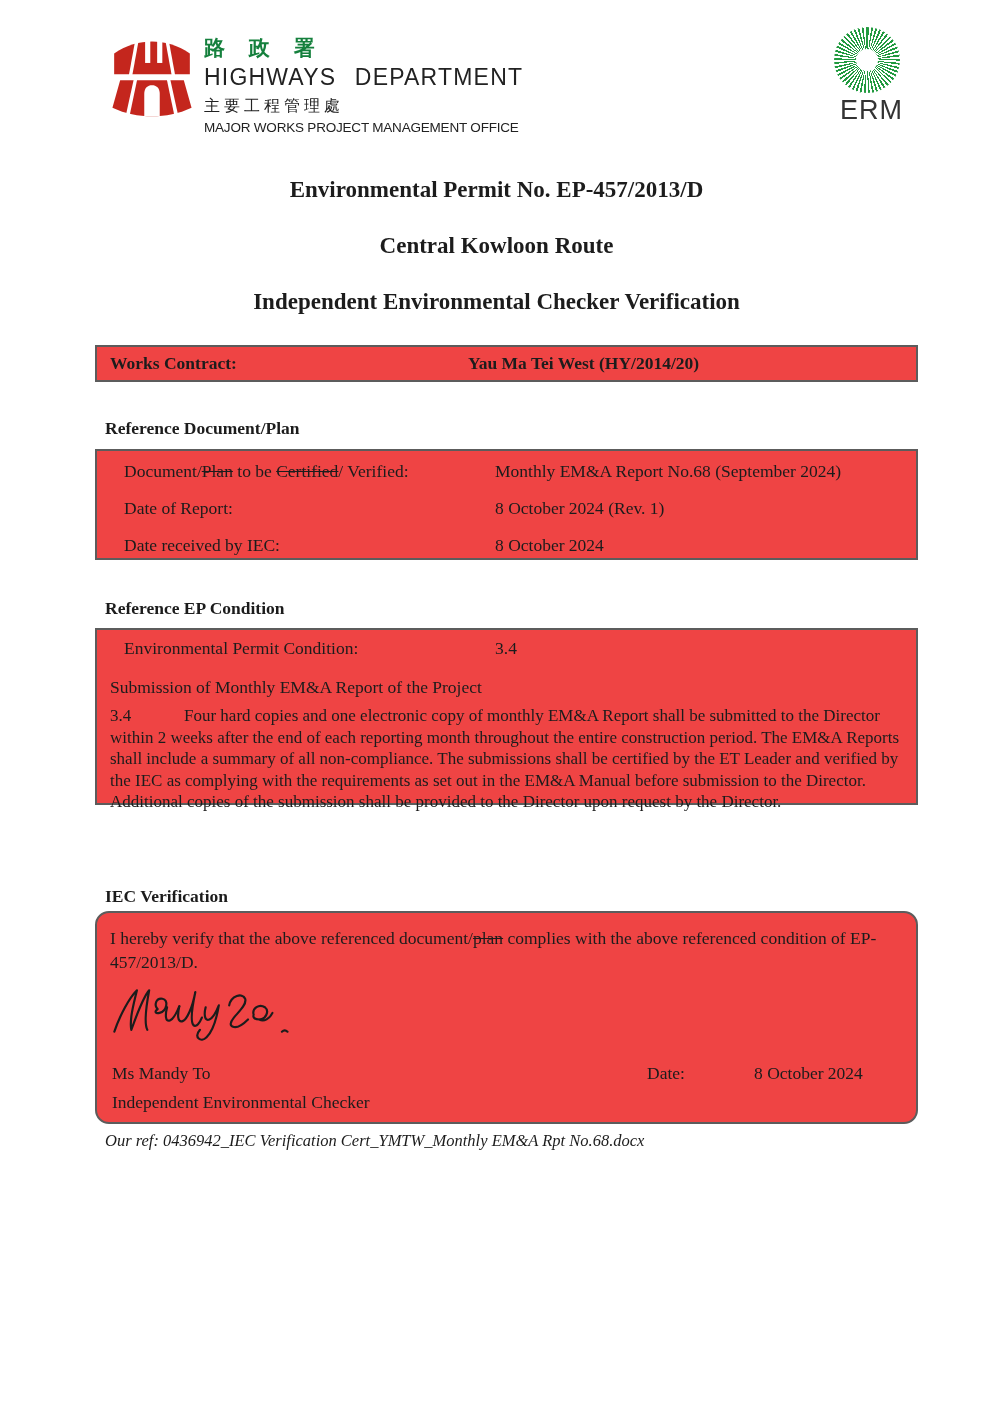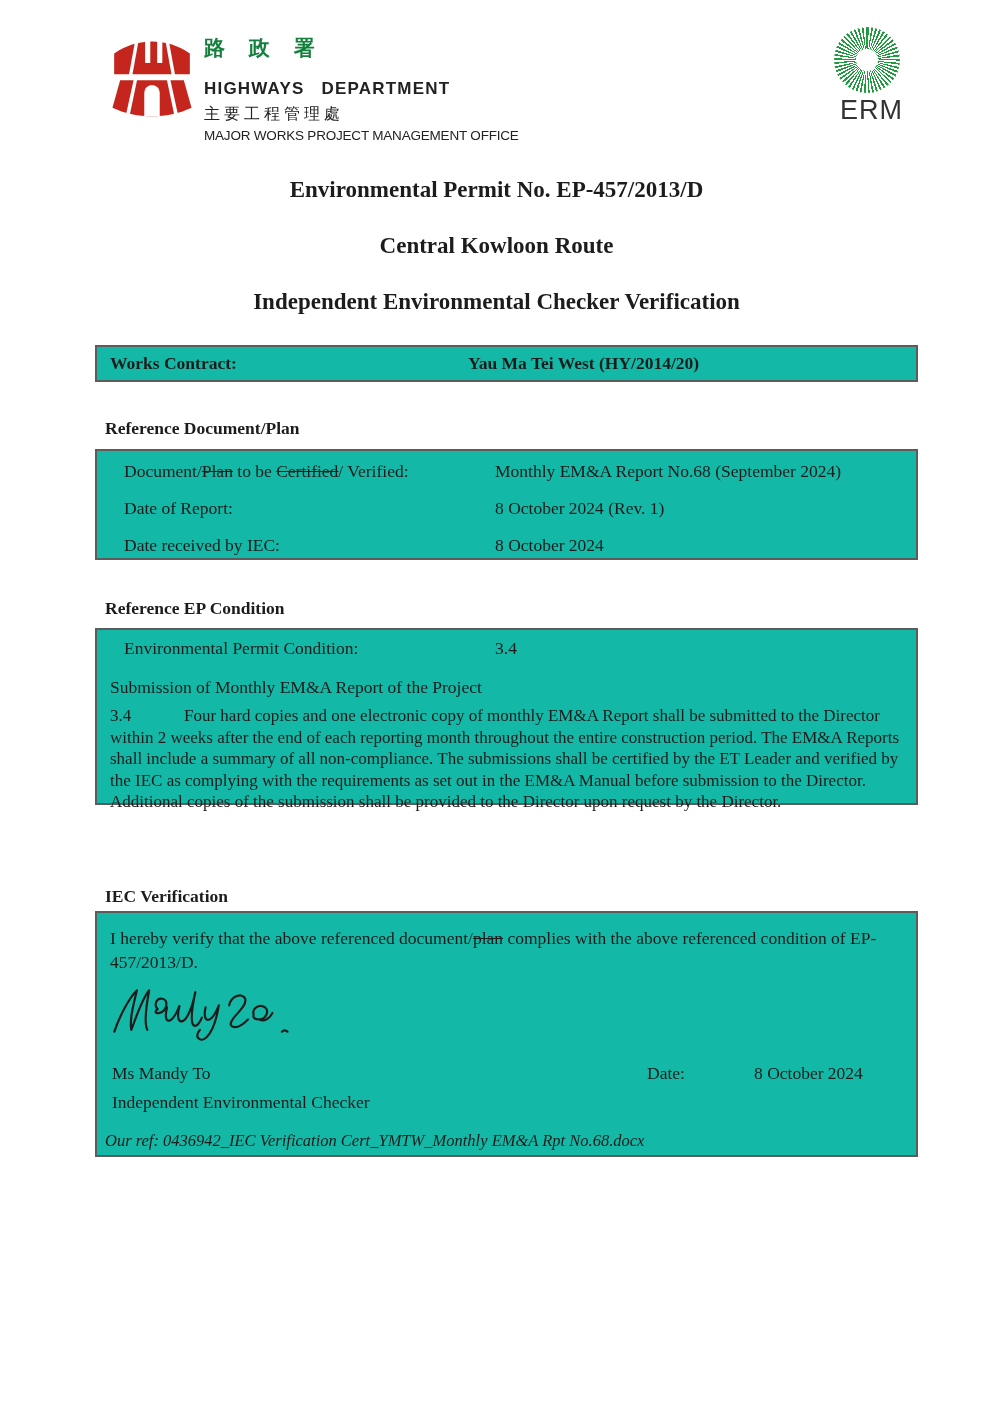--- a/index.html
+++ b/index.html
@@ -9,56 +9,56 @@
     background:#ffffff; overflow:hidden;
     font-family:"Liberation Serif","DejaVu Serif",serif;
     color:#1c1c1c;
   }
   .sans { font-family:"Liberation Sans","DejaVu Sans",sans-serif; }
 
   
   .hd-logo { position:absolute; left:109px; top:33px; width:86px; height:84px; }
   .hd-text { position:absolute; left:204px; top:34px; }
   .hd-zh1 { font-size:21px; font-weight:bold; letter-spacing:9px; color:#15803d; }
-  .hd-en1 { font-size:17px; font-weight:bold; letter-spacing:1.2px; word-spacing:11px; color:#222; margin-top:17px; }
+  .hd-en1 { font-size:23px; font-weight:normal; letter-spacing:1.2px; word-spacing:11px; color:#222; margin-top:2px; }
   .hd-zh2 { font-size:16px; letter-spacing:4px; color:#222; margin-top:5px;font-family:Liberation Serif, serif; }
   .hd-en2 { font-size:13.5px; color:#222; margin-top:3px; letter-spacing:-0.2px; }
 
   .erm { position:absolute; left:831px; top:27px; width:72px; text-align:right; }
   .erm-burst {
     width:66px; height:66px; border-radius:50%; margin:0 auto;
     background:repeating-conic-gradient(var(--erm-green) 0deg 3.4deg, #ffffff 3.4deg 7.3deg);
     position:relative;
   }
   .erm-burst::after { content:""; position:absolute; inset:22px; background:#fff; border-radius:50%; }
   .erm-label { font-size:27px; color:#333; margin-top:2px; letter-spacing:1px; }
 
   
   .doc-title { position:absolute; left:0; width:100%; text-align:center; font-size:23px; font-weight:bold; }
   .t1 { top:177px; } .t2 { top:233px; } .t3 { top:289px; }
 
   
-  .box { position:absolute; left:95px; width:823px; border:2px solid #5c5c5c; background:#14b8a6; font-size:17.5px; }
+  .box { position:absolute; left:95px; width:823px; border:2px solid #5c5c5c; background:#ef4444; font-size:17.5px; }
   .sec-heading { position:absolute; left:105px; font-size:17.5px; font-weight:bold; }
 
   .box-wc { top:345px; height:37px; display:flex; align-items:center; padding-left:13px; font-weight:bold; }
   .row { position:relative; display:flex; align-items:center; height:37px; padding-left:0;margin-left:27px; }
   .val { position:absolute; left:371px; white-space:nowrap; }
 
   .h-refdoc { top:418px; }
   .box-refdoc { top:449px; height:111px; padding-top:2px; }
 
   .h-refep { top:598px; }
   .box-refep { top:628px; height:177px; }
   .refep-sub { padding-left:13px; margin-top:8px; line-height:24px; }
   .refep-clause { padding:6px 12px 0 13px; line-height:21.5px; font-size:17px; text-align:left; }
   .clause-num { display:inline-block; width:74px; }
 
   .h-iec { top:886px; }
-  .box-iec { top:911px; height:246px; }
+  .box-iec { top:911px; height:213px;border-radius:14px; }
   .iec-statement { padding:13px 14px 0 13px; line-height:24px; }
   .signature { position:absolute; left:12px; top:66px; width:182px; height:64px; }
   .sig-row { position:absolute; left:15px; right:15px; top:150px; }
   .sig-title-row { position:absolute; left:15px; right:15px; top:179px; }
   .date-label { position:absolute; left:535px; top:0; }
   .date-value { position:absolute; left:642px; top:0; white-space:nowrap; }
 
   .footer-ref { position:absolute; left:105px; top:1131px; font-style:italic; font-size:16.5px; }
 
   .strike { text-decoration:line-through; }

